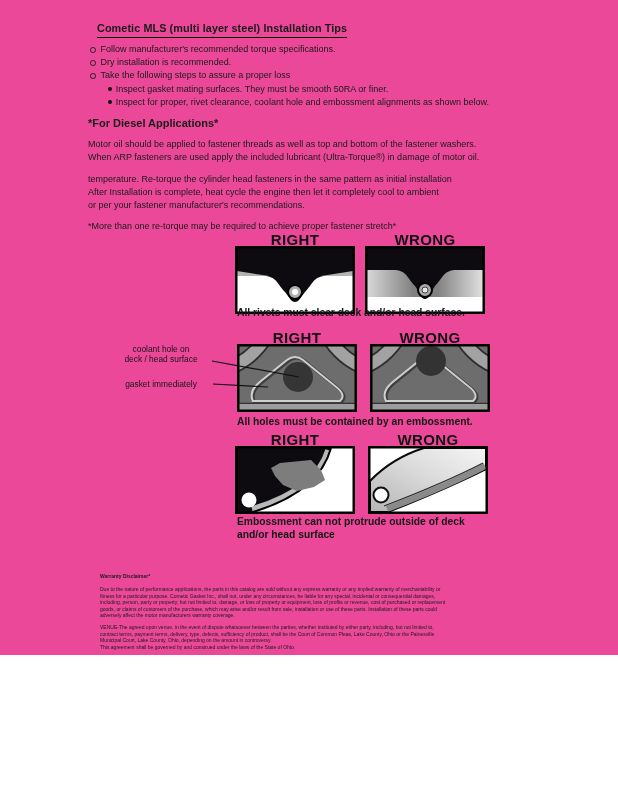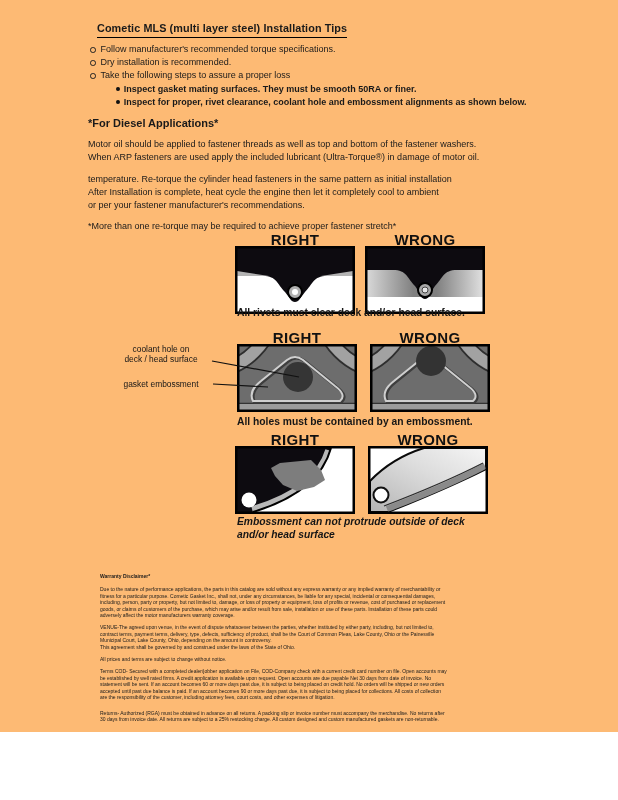--- a/index.html
+++ b/index.html
@@ -1,36 +1,36 @@
 <!DOCTYPE html>
 <html><head>
 <meta charset="utf-8">
 <style>
   html,body{margin:0;padding:0;background:#ffffff;}
-  #page{position:relative;width:618px;height:732px;background:#fdba74;overflow:hidden;
+  #page{position:relative;width:618px;height:655px;background:#ec4899;overflow:hidden;
         font-family:"Liberation Sans","DejaVu Sans",sans-serif;color:#1a1a1a;}
   
   .title{position:absolute;left:97px;top:22px;font-size:10.8px;font-weight:700;
          letter-spacing:.1px;border-bottom:1.6px solid #000;padding-bottom:3px;display:inline-block;}
   
   .bullets{position:absolute;left:90px;top:43px;font-size:9px;line-height:13.2px;width:470px;}
   .b-row{display:flex;align-items:flex-start;}
   .o-marker{width:3.6px;height:3.6px;border:1px solid #222;border-radius:50%;margin:4px 5px 0 0;flex:none;}
   .d-marker{width:3.8px;height:3.8px;background:#111;border-radius:50%;margin:4.4px 4px 0 0;flex:none;}
-  .sub{margin-left:26px;font-weight:bold;}
+  .sub{margin-left:18px;}
   
   .diesel{position:absolute;left:88px;top:117px;width:470px;font-size:9px;line-height:13.2px;}
   .diesel h2{font-size:11px;font-weight:700;margin:0 0 6px 0;}
   .para{margin:8px 0 7px 0;}
   .para div{white-space:nowrap;}
   
   .dlabel{position:absolute;width:120px;text-align:center;font-size:15px;font-weight:600;
           letter-spacing:.4px;color:#111;}
   .caption{position:absolute;font-size:10.3px;font-weight:600;color:#161616;white-space:nowrap;}
-  .caption2{line-height:12.5px;font-style:italic;}
+  .caption2{line-height:12.5px;}
   .dbox{position:absolute;width:120px;height:68px;}
   .callout{position:absolute;font-size:8.4px;line-height:10px;color:#161616;text-align:center;width:102px;}
   .ptr-overlay{position:absolute;left:110px;top:340px;}
   
   .legal{position:absolute;left:100px;top:573px;width:430px;font-size:5px;line-height:6.4px;color:#1b1b1b;}
   .legal .lh{font-weight:700;margin:0 0 7px 0;}
   .legal .lp{margin:0 0 6px 0;}
   .legal .lp div{white-space:nowrap;}
   .mb9{margin-bottom:9px !important;}
   .docnum{position:absolute;left:388px;top:759px;font-size:13.5px;letter-spacing:.2px;color:#1a1a1a;}
@@ -116,21 +116,21 @@
 
   <div class="caption" style="left:237px;top:307px;">All rivets must clear deck and/or head surface.</div>
 
   <div class="dlabel" style="left:237px;top:329px;">RIGHT</div>
   <div class="dlabel" style="left:370px;top:329px;">WRONG</div>
 
   <div class="callout" style="left:110px;top:344px;">
     <div>coolant hole on</div>
     <div>deck / head surface</div>
   </div>
-  <div class="callout" style="left:110px;top:379px;">gasket embossment</div>
+  <div class="callout" style="left:110px;top:379px;">gasket immediately</div>
 
   <div class="dbox" style="left:237px;top:344px;">
     <svg width="120" height="68" viewBox="0 0 120 68">
       <rect x="0" y="0" width="120" height="68" fill="#6d6d6d"></rect>
       <g>
         <circle cx="-30" cy="-40" r="74" fill="none" stroke="#2e2e2e" stroke-width="1.8"></circle>
         <circle cx="-30" cy="-40" r="67" fill="none" stroke="#a2a2a2" stroke-width="12"></circle>
         <circle cx="-30" cy="-40" r="60.5" fill="none" stroke="#2e2e2e" stroke-width="1.8"></circle>
         <circle cx="150" cy="-40" r="74" fill="none" stroke="#2e2e2e" stroke-width="1.8"></circle>
         <circle cx="150" cy="-40" r="67" fill="none" stroke="#a2a2a2" stroke-width="12"></circle>

